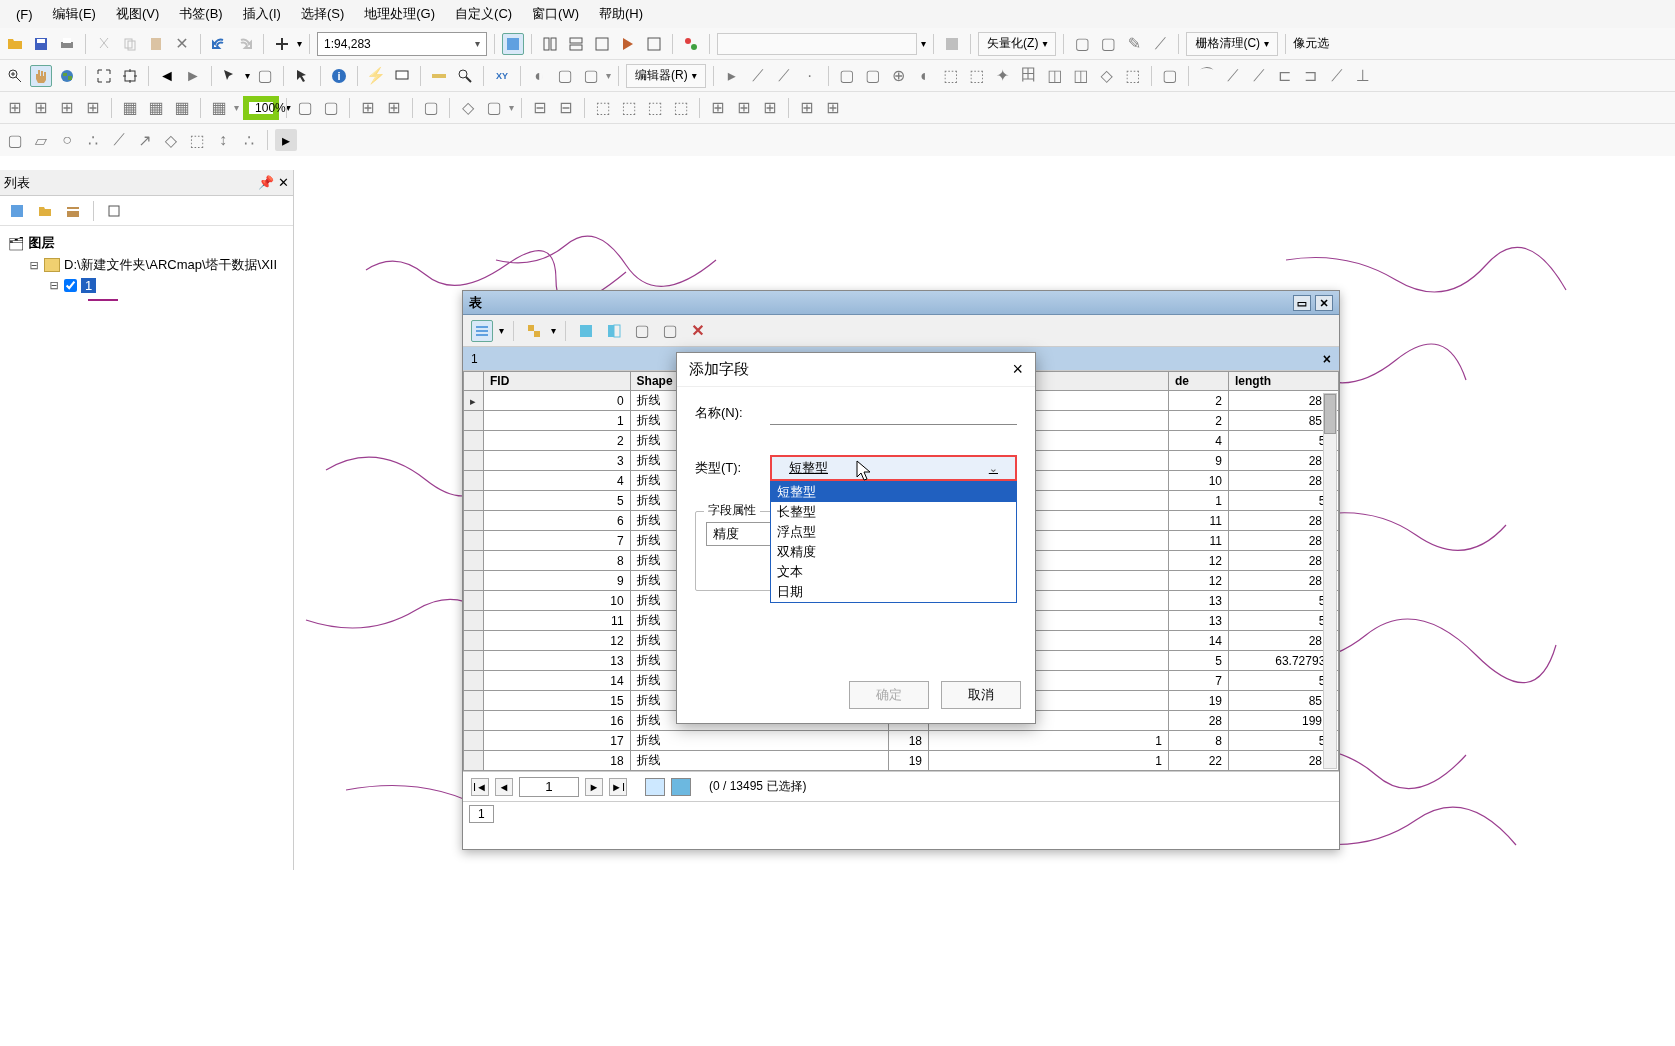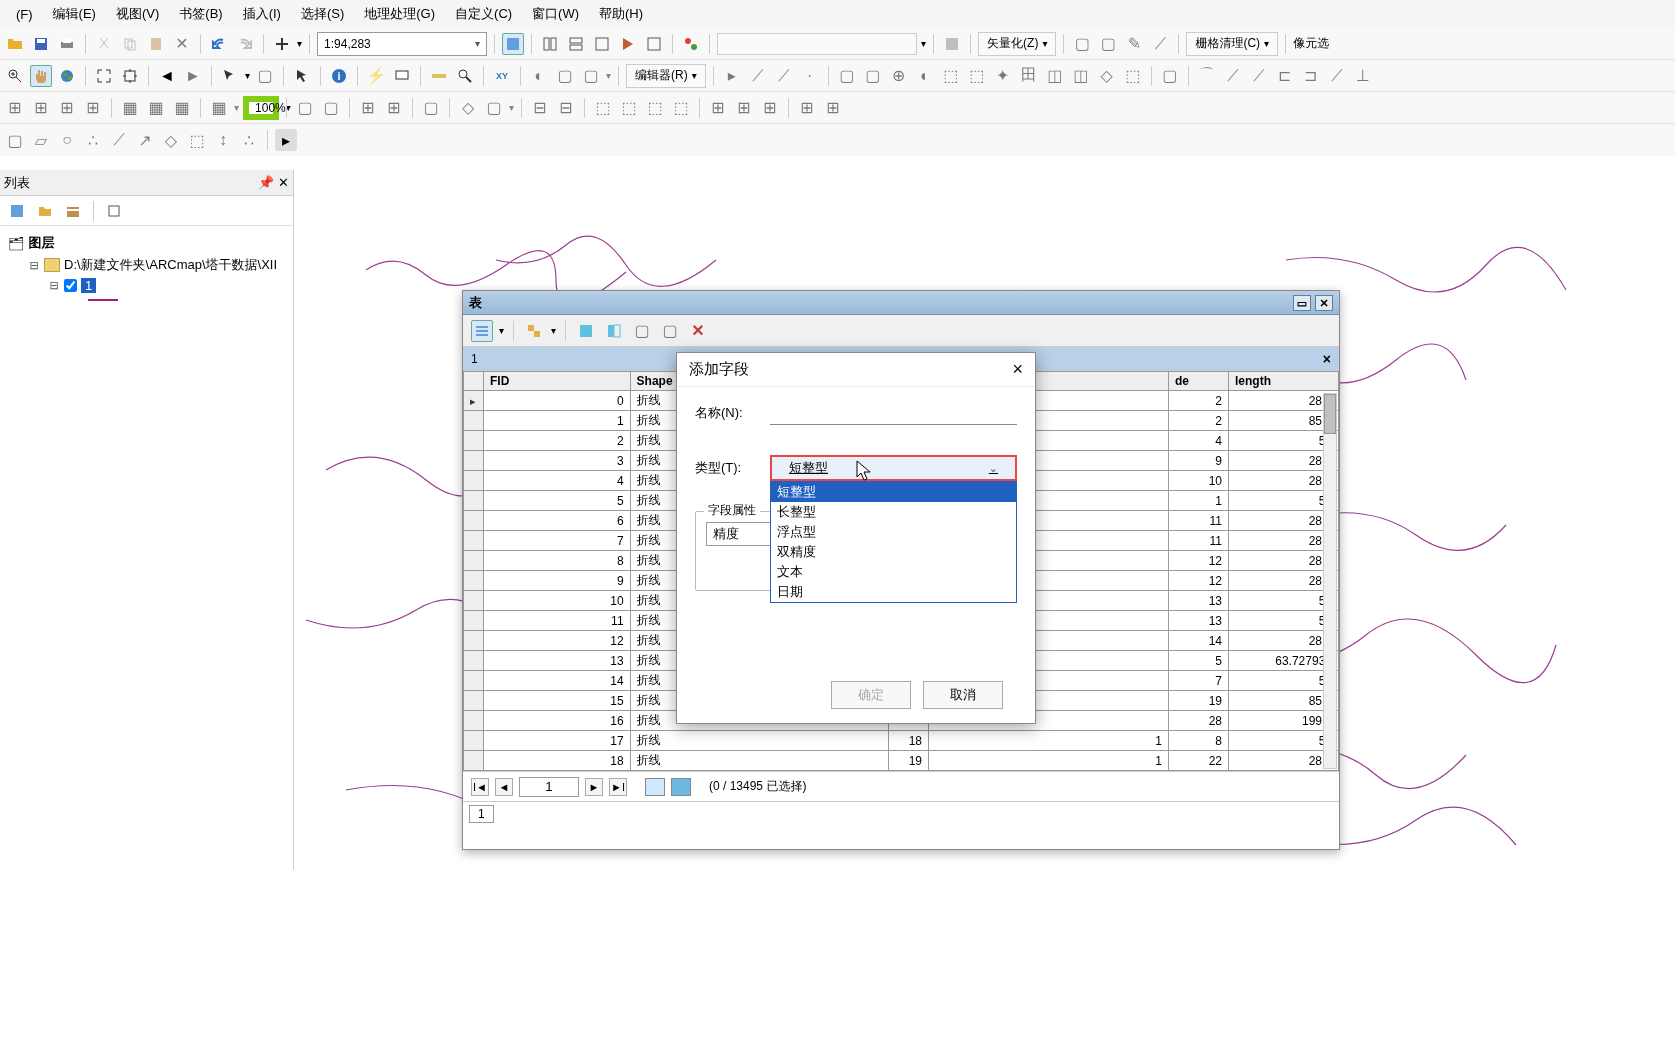--- a/index.html
+++ b/index.html
@@ -76,21 +76,21 @@
 .dlg-input { flex: 1; height: 24px; border: none; border-bottom: 1px solid #888; }
 .dlg-combo { position: relative; flex: 1; height: 26px; border: 2px solid #ef4444; background: #e8f0fa; padding: 0 17px; display: flex; align-items: center; justify-content: space-between; font-size: 13px; text-decoration: underline; }
 .dlg-combo .dd { color: #555; font-size: 11px; }
 .dlg-dropdown { position: absolute; top: 24px; left: -2px; right: -2px; background: #fff; border: 1px solid #2060c0; z-index: 10; }
 .dlg-dropdown div { padding: 1px 6px; font-size: 13px; }
 .dlg-dropdown div.sel { background: #2060c0; color: #fff; }
 .dlg-group { border: 1px solid #bbb; border-radius: 2px; padding: 10px; position: relative; margin-top: 6px; height: 80px; }
 .dlg-group-label { position: absolute; top: -10px; left: 8px; background: #fff; padding: 0 4px; font-size: 12px; }
 .prop-table { width: 100%; border-collapse: collapse; }
 .prop-table td { border: 1px solid #999; padding: 2px 6px; height: 22px; font-size: 13px; }
-.dlg-buttons { position: absolute; bottom: 14px; right: 32px; display: flex; gap: 12px; padding-left: 48px; }
+.dlg-buttons { position: absolute; bottom: 14px; right: 14px; display: flex; gap: 12px; padding-left: 48px; }
 .dlg-btn { width: 80px; height: 28px; border: 1px solid #aaa; background: #f8f8f8; font-size: 13px; }
 .dlg-btn.dis { color: #aaa; }
 .cursor-arrow { position: absolute; top: 460px; left: 856px; z-index: 200; font-size: 16px; pointer-events: none; }
 
 .faded { opacity: 0.5; }
 </style>
 </head>
 <body>
 
 <div class="menubar">

